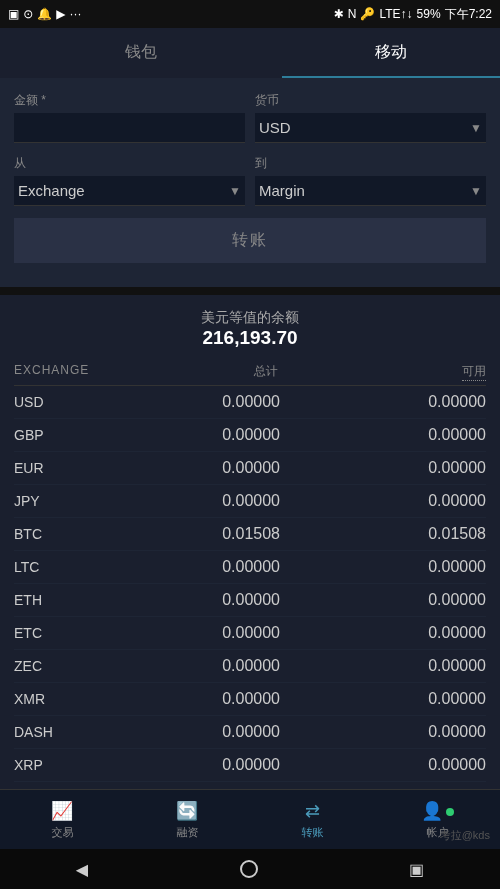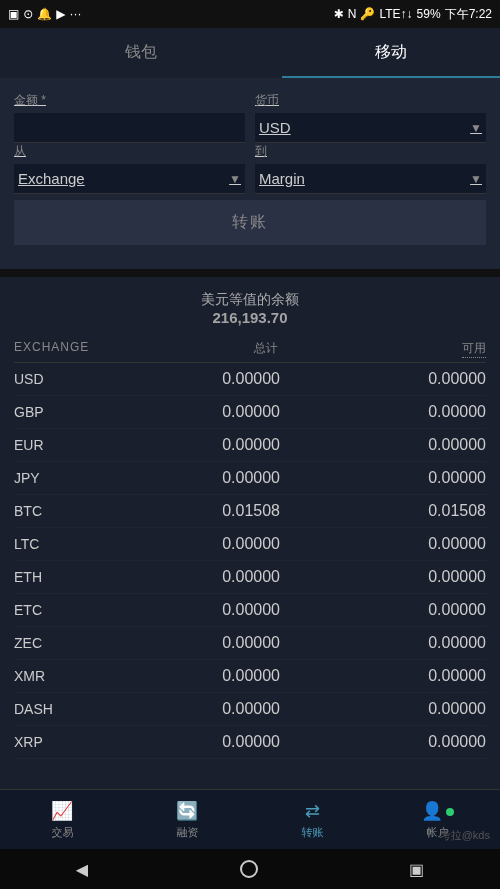--- a/index.html
+++ b/index.html
@@ -54,21 +54,21 @@
 
     
     .form-area {
       background: #1e2535;
       padding: 14px 14px 10px 14px;
     }
 
     .form-row {
       display: flex;
       gap: 10px;
-      text-decoration: underline;
+      margin-bottom: 12px;
     }
 
     .form-group {
       flex: 1;
       display: flex;
       flex-direction: column;
     }
 
     .form-label {
       font-size: 12px;
@@ -128,22 +128,22 @@
       justify-content: space-between;
       align-items: center;
       border-top: 2px solid #111;
       flex-direction: column;
     }
     .balance-label {
       font-size: 14px;
       color: #aaa;
     }
     .balance-value {
-      font-size: 15px;
-      color: #a3a3a3;
+      font-size: 19px;
+      color: #ffffff;
       font-weight: bold;
     }
 
     
     .exchange-section {
       padding: 0 14px;
       flex: 1;
       overflow-y: auto;
     }
 

